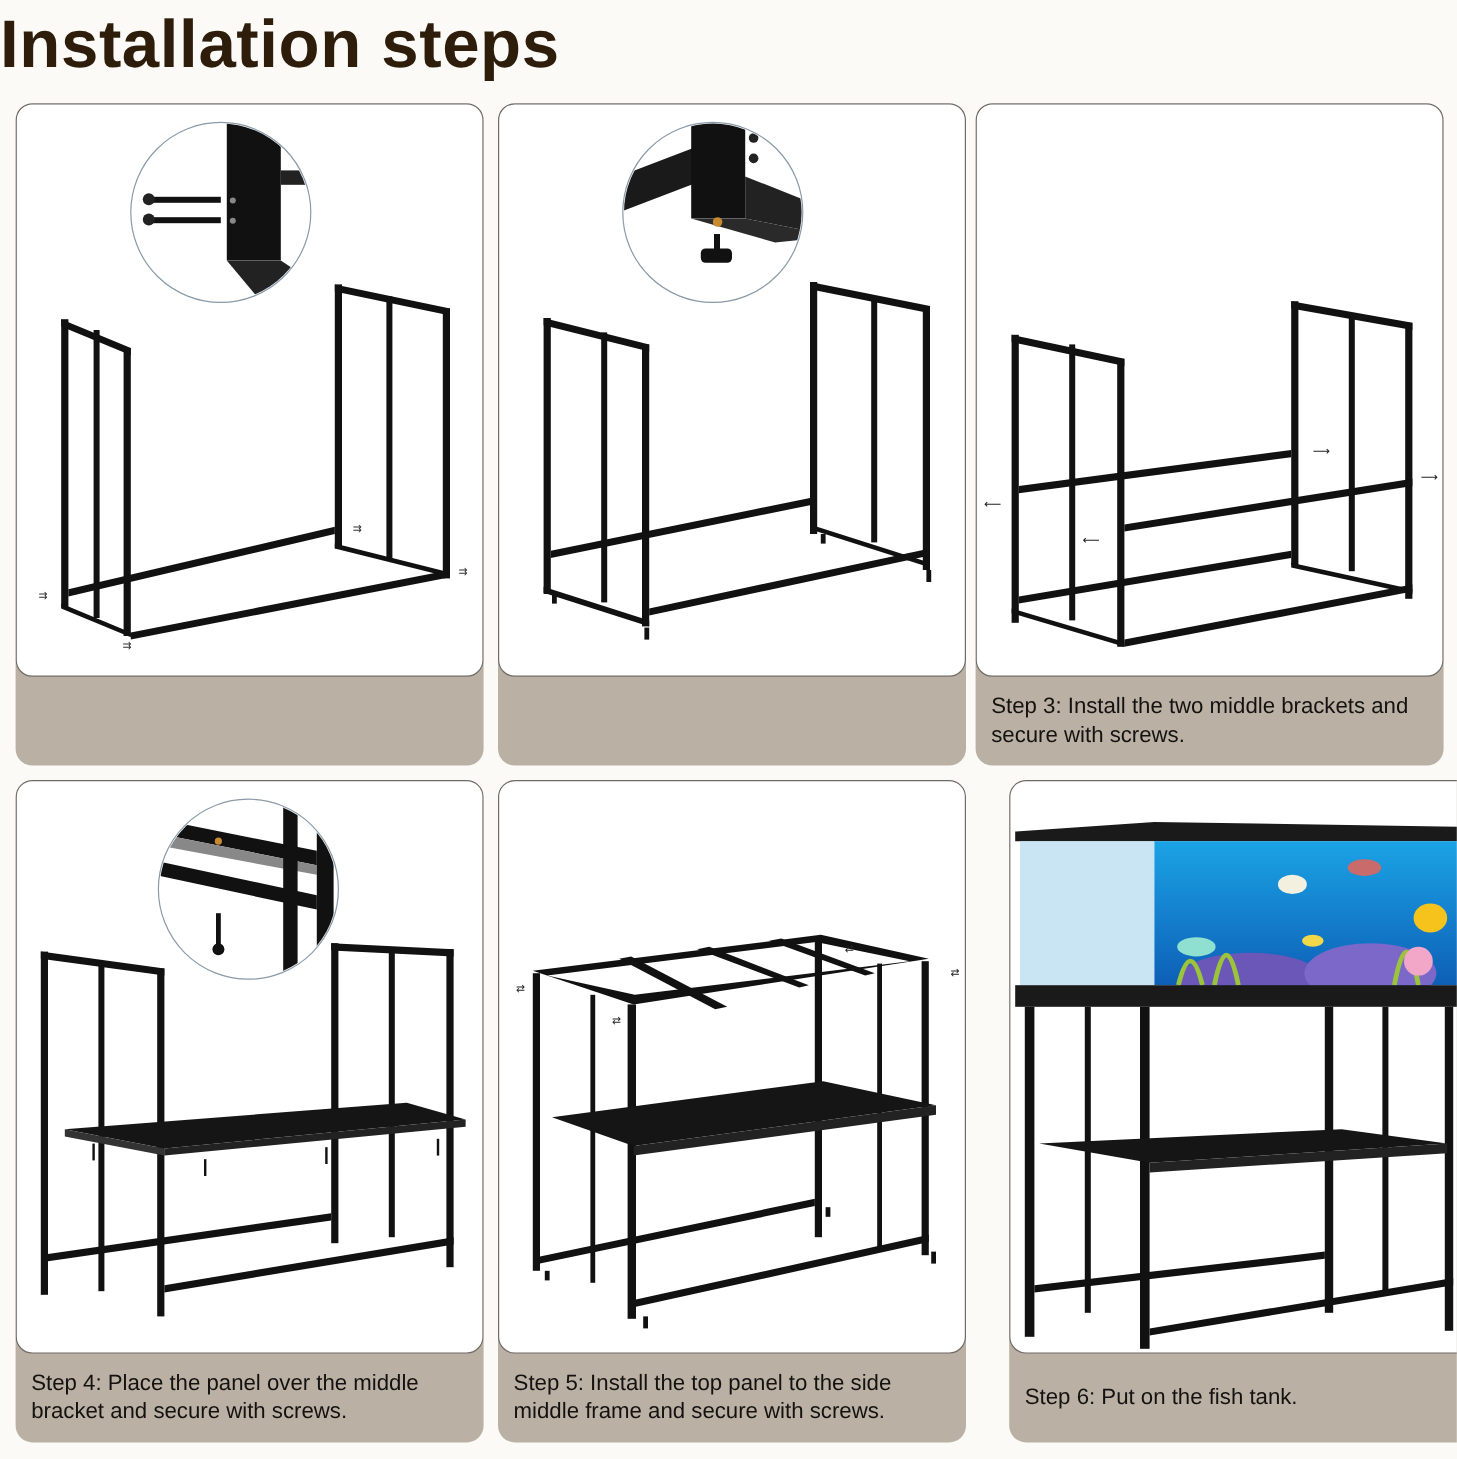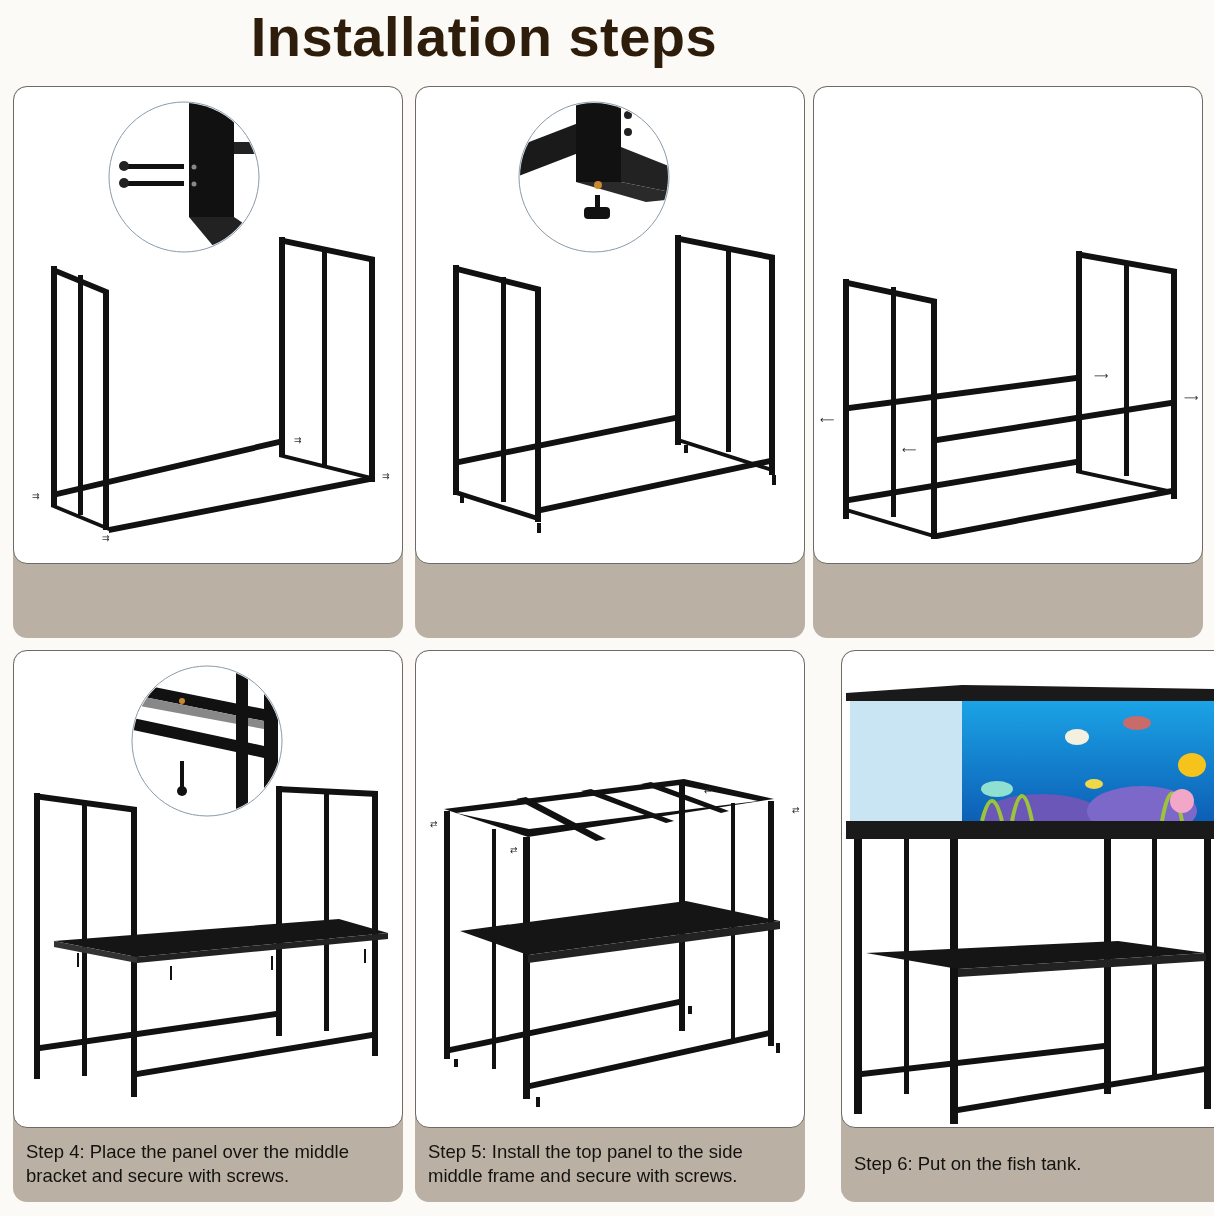--- a/index.html
+++ b/index.html
@@ -4,21 +4,21 @@
 <style>
   html, body { margin: 0; padding: 0; }
   body {
     width: 1214px; height: 1216px; overflow: hidden;
     background: #FBFAF6;
     font-family: "Liberation Sans", sans-serif;
     position: relative;
   }
   .title {
     position: absolute; left: 0; top: 4px; width: 968px;
-    text-align: center; font-weight: bold; font-size: 56px;
+    text-align: left; font-weight: bold; font-size: 56px;
     color: #2E1D0A; letter-spacing: 0.5px;
   }
   .card {
     position: absolute; width: 390px; height: 552px;
     background: #BAB1A4; border-radius: 14px; overflow: hidden;
   }
   .card .img {
     position: absolute; left: 0; top: 0; width: 388px; height: 476px;
     background: #FFFFFF; border: 1px solid #6E6A66; border-radius: 14px;
     overflow: hidden;
@@ -143,20 +143,21 @@
         <polygon points="123,446 363,400 363,406 123,452"></polygon>
       </g>
       <g fill="#222" font-size="10">
         <text x="6" y="336">⟵</text>
           <text x="88" y="366">⟵</text>
           <text x="280" y="292">⟶</text>
           <text x="370" y="314">⟶</text>
       </g>
     </svg>
   </div>
+  <div class="caption">Step 3: Install the two middle brackets and secure with screws.</div>
 </div>
 
 <div class="card" style="left:13px; top:650px;">
   <div class="img">
     <svg width="388" height="476" viewBox="0 0 388 476">
       <circle cx="193" cy="90" r="75" fill="#fff" stroke="#8a9aa8" stroke-width="1"></circle>
       <clipPath id="c4">
           <circle cx="193" cy="90" r="74"></circle>
         </clipPath>
       <g clip-path="url(#c4)">

